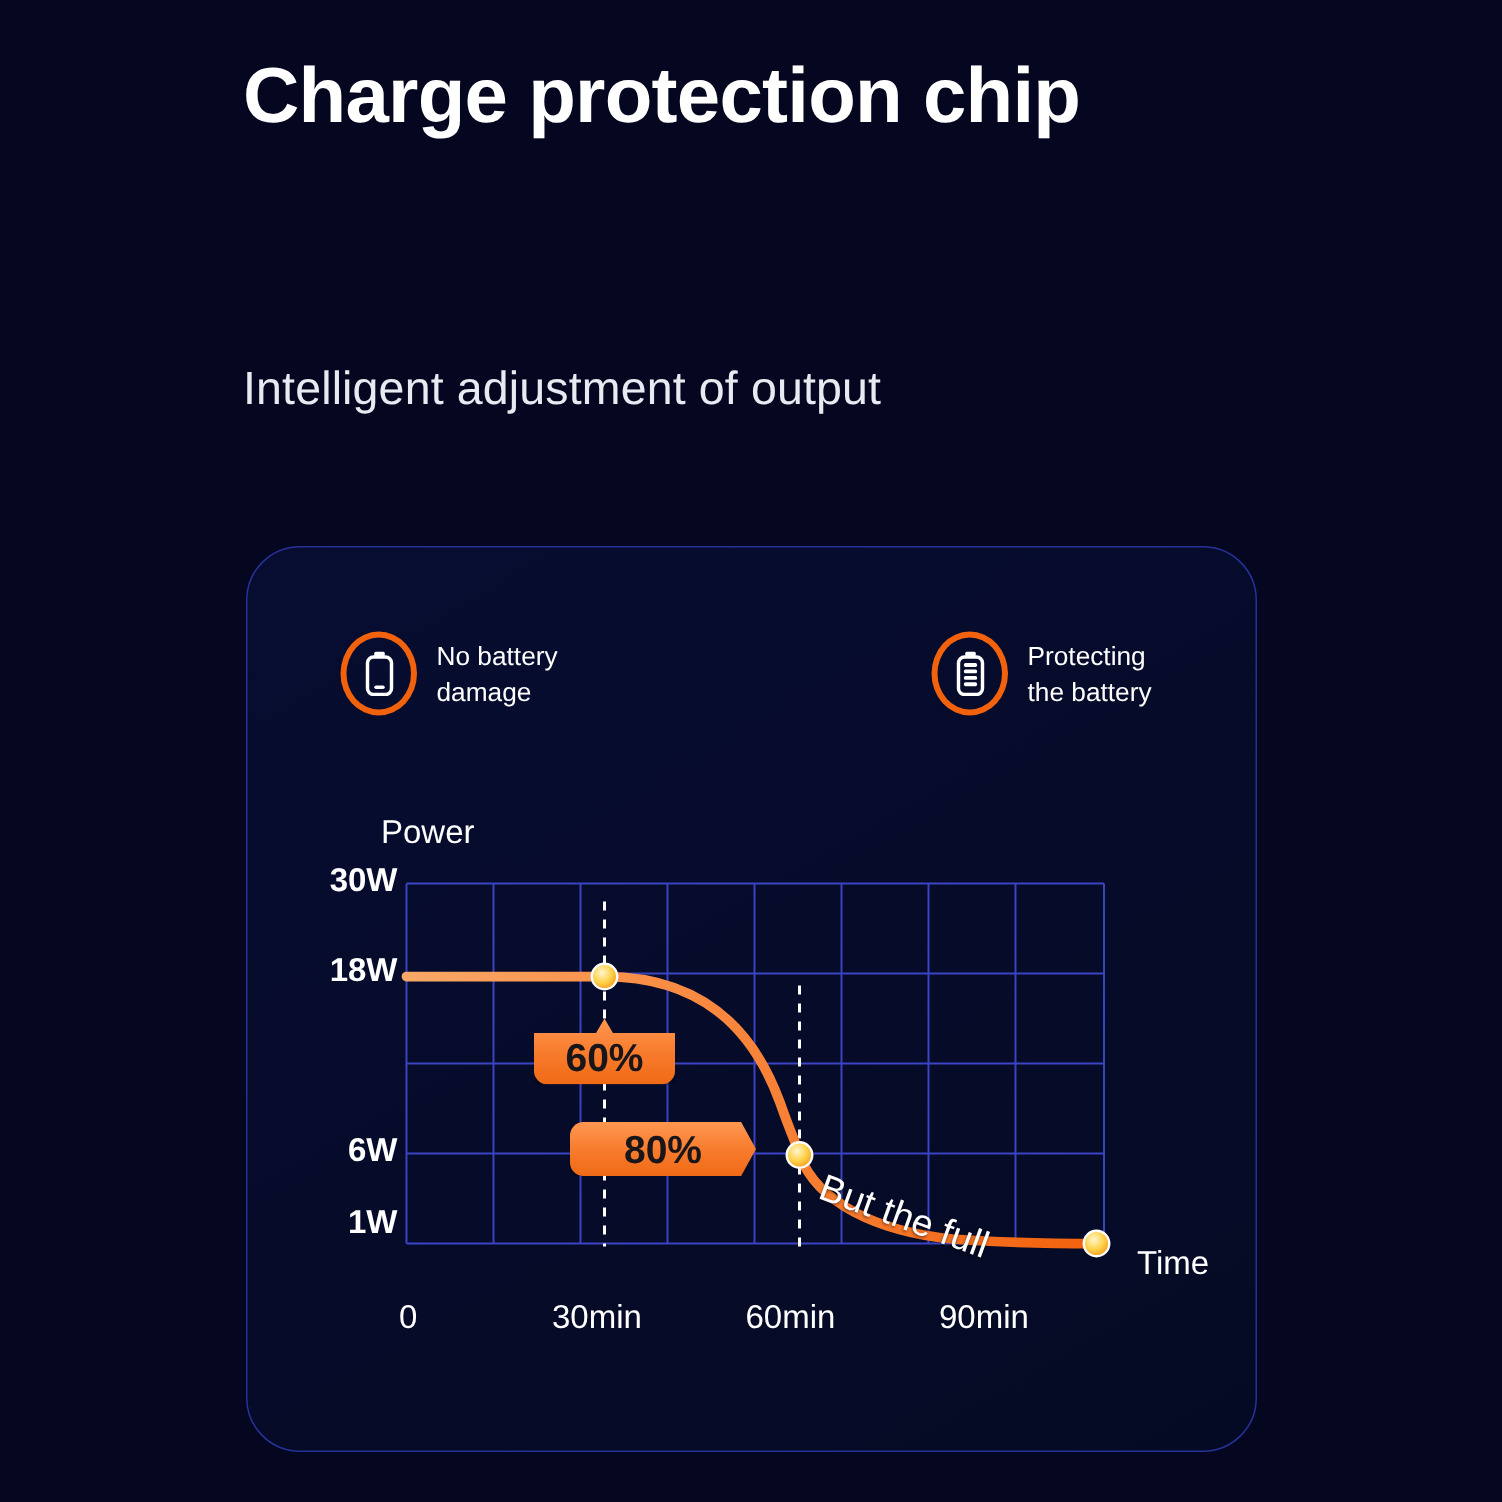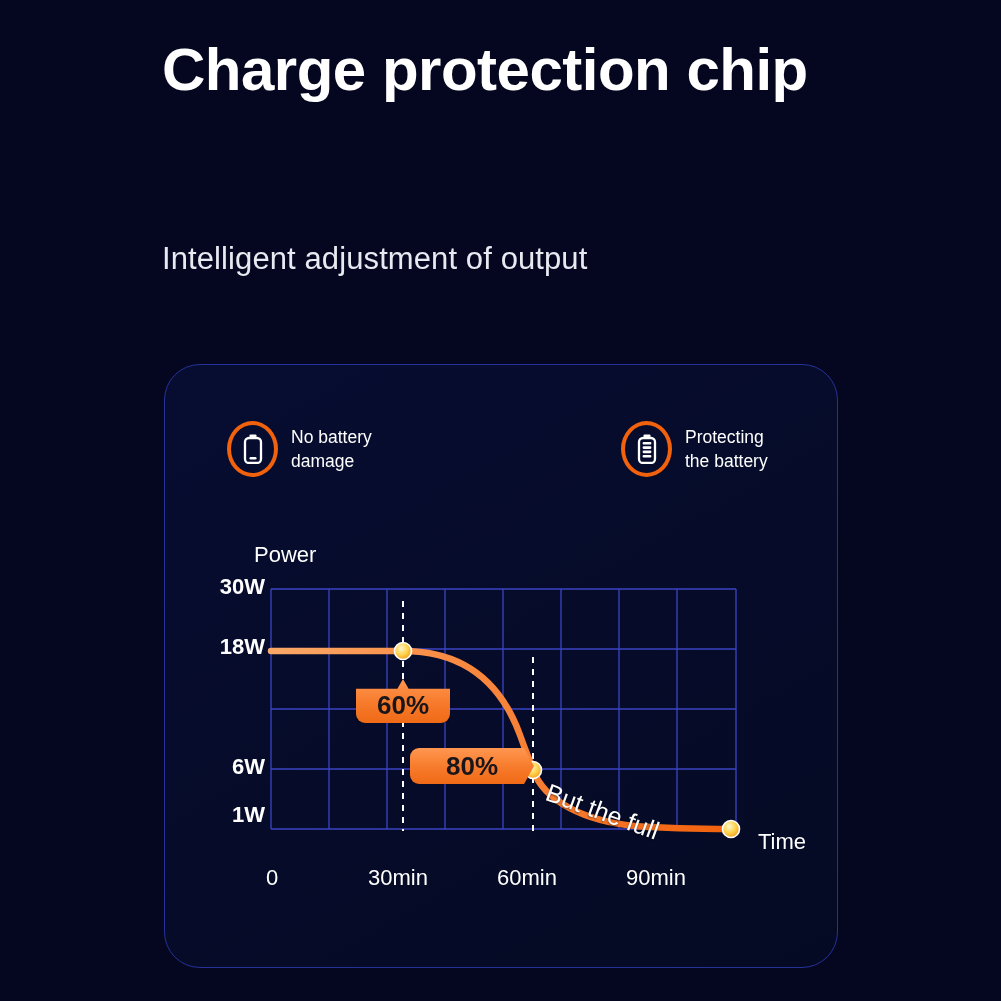--- a/index.html
+++ b/index.html
@@ -9,21 +9,21 @@
     font-family:"Liberation Sans", sans-serif;
     overflow:hidden;
   }
   #stage { position:relative; width:1001px; height:1001px; }
 
   
   .headline {
     position:absolute; left:162px; top:32px;
     width:760px;
     color:#ffffff;
-    font-size:60px;
+    font-size:52px;
     font-weight:bold;
     line-height:1.26;
     letter-spacing:-0.5px;
   }
   .subtitle {
     position:absolute; left:162px; top:241px;
     color:#e8eaf2;
     font-size:31px;
     font-weight:400;
     letter-spacing:0.1px;
@@ -92,21 +92,21 @@
   }
   .badge-60 {
     left:191px; top:314px;
     width:94px; height:36px;
     border-radius:9px;
     clip-path: polygon(0% 22%, 44% 22%, 50% 0%, 56% 22%, 100% 22%, 100% 100%, 0% 100%);
     padding-top:8px;
     height:44px;
   }
   .badge-80 {
-    left:245px; top:383px;
+    left:215px; top:383px;
     width:124px; height:36px;
     border-radius:9px;
     clip-path: polygon(0% 0%, 92% 0%, 100% 50%, 92% 100%, 0% 100%);
     padding-right:0;
   }
   .curve-note {
     position:absolute;
     left:382px; top:412px;
     color:#ffffff;
     font-size:25px;

